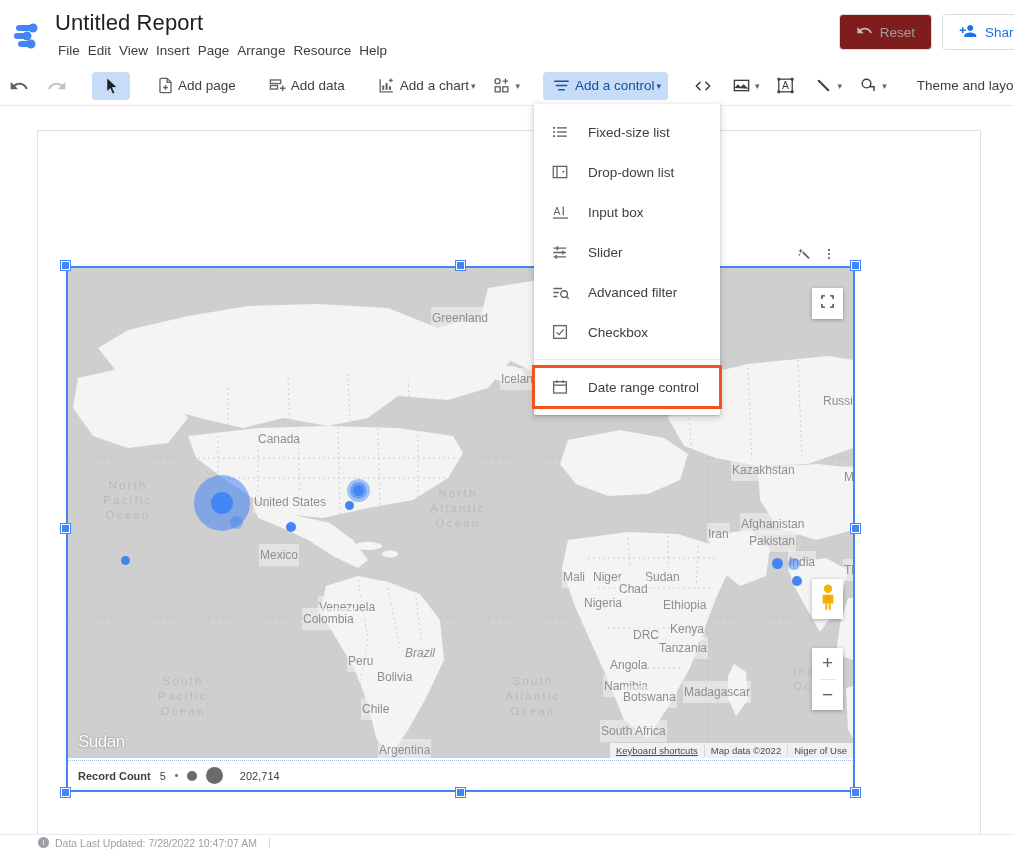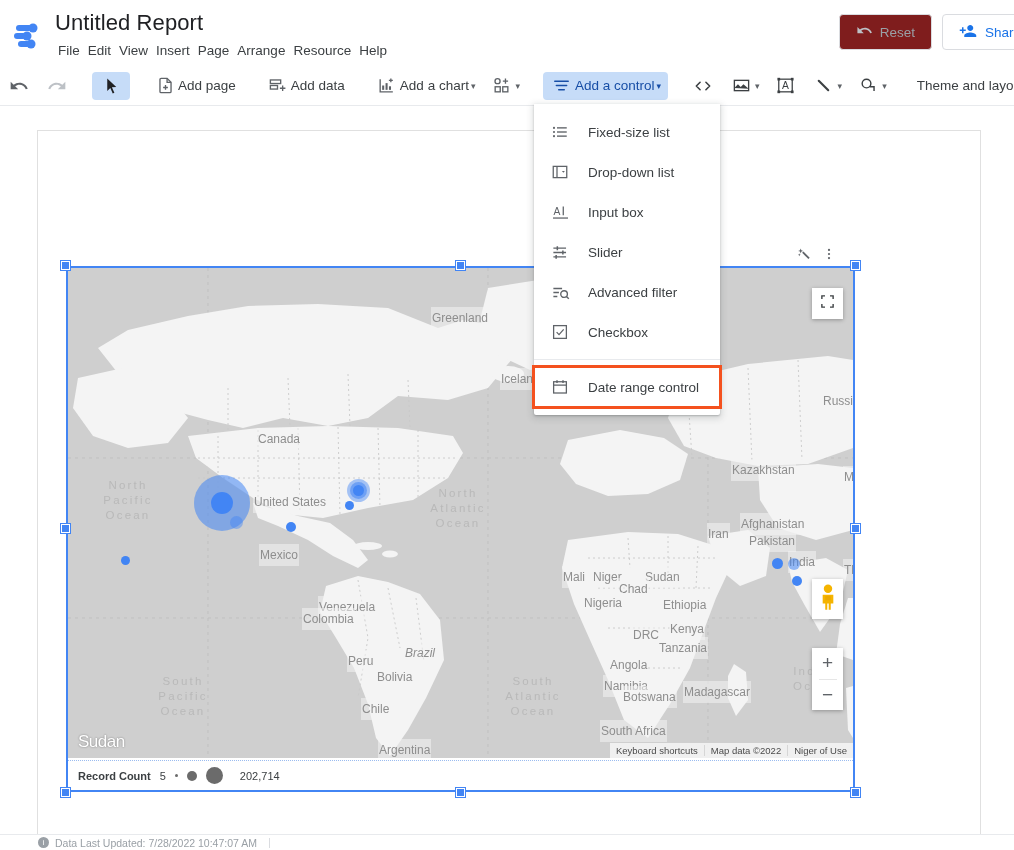--- a/index.html
+++ b/index.html
@@ -70,21 +70,21 @@
 
   .bubble { position:absolute; border-radius:50%; background:#4285f4; }
   .bubble.soft { background:rgba(66,133,244,.55); }
   .bubble.soft2 { background:rgba(66,133,244,.45); }
 
   .gmaps-logo { position:absolute; left:10px; bottom:6px; font-size:17px; font-weight:500;
                 color:#fff; text-shadow:0 0 2px rgba(0,0,0,.45); letter-spacing:-.5px; }
   .attrib { position:absolute; right:0; bottom:0; display:flex; height:15px; align-items:center;
             background:rgba(245,245,245,.88); font-size:9.5px; color:#4a4a4a; }
   .attrib div { padding:0 6px; border-left:1px solid #d6d6d6; }
-  .attrib div:first-child { border-left:none; }
+  .attrib div:first-child { border-left:none;text-decoration:underline; }
 
   .map-ctl { position:absolute; background:#fff; box-shadow:0 1px 4px rgba(0,0,0,.3);
              display:flex; align-items:center; justify-content:center; }
   .fullscreen-btn { right:10px; top:20px; width:31px; height:31px; }
   .pegman-btn { right:10px; top:311px; width:31px; height:40px; }
   .zoom-ctl { right:10px; top:380px; width:31px; height:62px; flex-direction:column; }
   .zoom-ctl div { width:31px; height:31px; display:flex; align-items:center; justify-content:center;
                   font-size:19px; color:#5f6368; }
   .zoom-ctl .sepline { height:1px; width:18px; background:#e6e6e6; margin:0 auto; }
 

